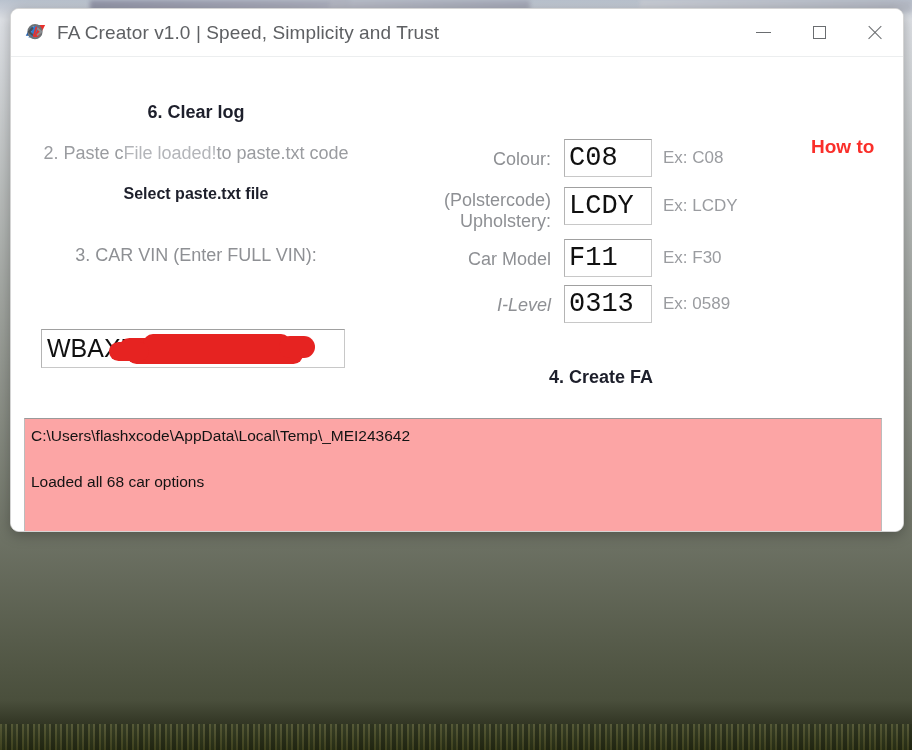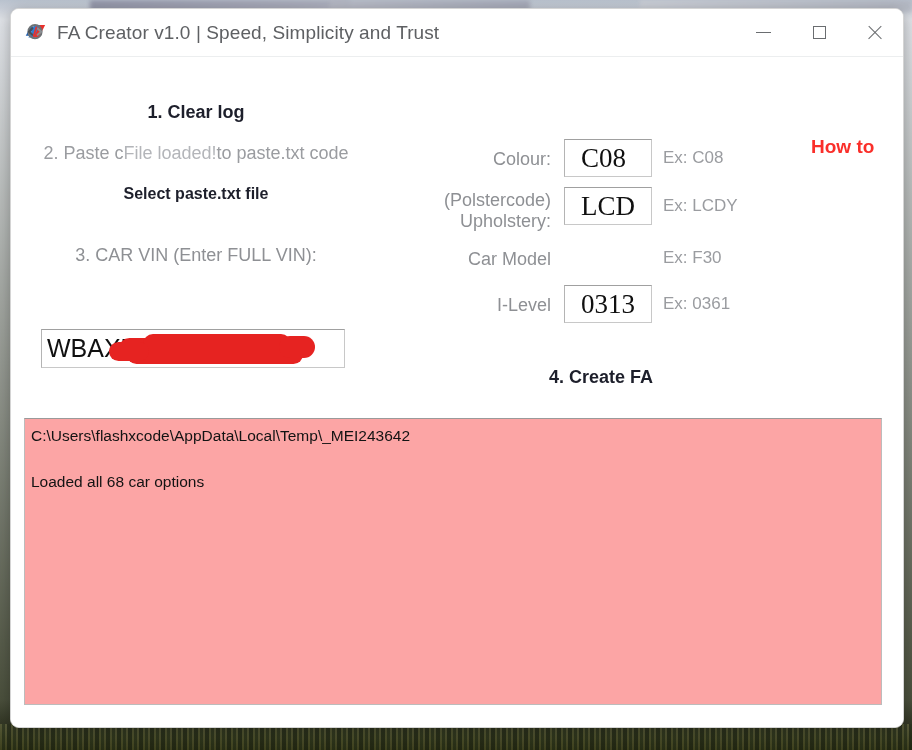--- a/index.html
+++ b/index.html
@@ -62,21 +62,21 @@
         rgba(30,36,18,.6) 7px, rgba(30,36,18,.6) 11px),
       linear-gradient(180deg, #474c35 0%, #24280f 100%);
   }
 
   
   #window {
     position: absolute;
     left: 10px;
     top: 8px;
     width: 894px;
-    height: 720px;
+    height: 524px;
     background: #ffffff;
     border-radius: 9px 9px 9px 9px;
     border: 1px solid #d4d4d4;
     box-sizing: border-box;
     box-shadow: 0 3px 14px rgba(0,0,0,.28);
     overflow: hidden;
   }
 
   
   #titlebar {
@@ -230,43 +230,43 @@
     line-height: 21px;
   }
   .field-input {
     position: absolute;
     width: 88px; height: 38px;
     box-sizing: border-box;
     border: 1px solid #c8c8c8;
     border-top-color: #a0a0a0;
     border-left-color: #b4b4b4;
     background: #fff;
-    font-family: Liberation Serif, serif;
+    font-family: Liberation Mono, monospace;
     font-size: 27px;
     color: #101010;
-    padding: 0 16px;
+    padding: 0 4px;
     outline: none;
   }
   .field-hint {
     position: absolute;
     font-size: 17px;
     color: #9a9ca0;
     white-space: nowrap;
     line-height: 38px;
   }
 
   #row-colour  { left: 390px; top: 82px;  width: 360px; }
   #row-uphol   { left: 390px; top: 130px; width: 360px; }
   #row-model   { left: 390px; top: 182px; width: 360px; }
   #row-ilevel  { left: 390px; top: 228px; width: 360px; }
 
   #row-colour  .field-label { left: 0;  top: 10px; width: 150px; }
   #row-uphol   .field-label { left: 0;  top: 3px;  width: 150px; }
   #row-model   .field-label { left: 0;  top: 10px; width: 150px; }
-  #row-ilevel  .field-label { left: 0;  top: 10px; width: 150px; }
+  #row-ilevel  .field-label { left: 0;  top: 10px; width: 150px; font-style: italic; }
 
   .field-row .field-input { left: 163px; top: 0; }
   .field-row .field-hint  { left: 262px; top: 0; }
 
   
   #howto {
     left: 800px; top: 79px;
     font-size: 19px;
     font-weight: bold;
     color: #fa2f2a;
@@ -359,21 +359,21 @@
         <span class="glyph-max"></span>
       </div>
       <div class="winbtn close">
         <span class="glyph-close"></span>
       </div>
     </div>
   </div>
 
   <div id="appbody">
 
-    <div class="abs" id="step-clear">1. Clear log</div>
+    <div class="abs" id="step-clear">6. Clear log</div>
 
     <div class="abs" id="step-paste-row">
       <span class="seg-a">2. Paste c</span><span class="seg-b">File loaded!</span><span class="seg-c">to paste.txt code</span>
     </div>
 
     <div class="abs" id="step-select">Select paste.txt file</div>
 
     <div class="abs" id="step-vin-label">3. CAR VIN (Enter FULL VIN):</div>
 
     <div class="abs" id="vin-wrap">
@@ -397,27 +397,28 @@
       <div class="field-label">
         <div>(Polstercode)</div>
         <div>Upholstery:</div>
       </div>
       <input class="field-input" type="text" value="LCDY" style="">
       <div class="field-hint">Ex: LCDY</div>
     </div>
 
     <div class="field-row" id="row-model">
       <div class="field-label">Car Model</div>
+      <input class="field-input" type="text" value="F11" style="">
       <div class="field-hint">Ex: F30</div>
     </div>
 
     <div class="field-row" id="row-ilevel">
       <div class="field-label">I-Level</div>
       <input class="field-input" type="text" value="0313" style="">
-      <div class="field-hint">Ex: 0361</div>
+      <div class="field-hint">Ex: 0589</div>
     </div>
 
     <div class="abs" id="howto">How to</div>
 
     <div class="abs" id="create-fa">4. Create FA</div>
 
 
     <div class="abs" id="log-box">
       <div class="log-line">C:\Users\flashxcode\AppData\Local\Temp\_MEI243642</div>
       <div class="log-line">Loaded all 68 car options</div>

